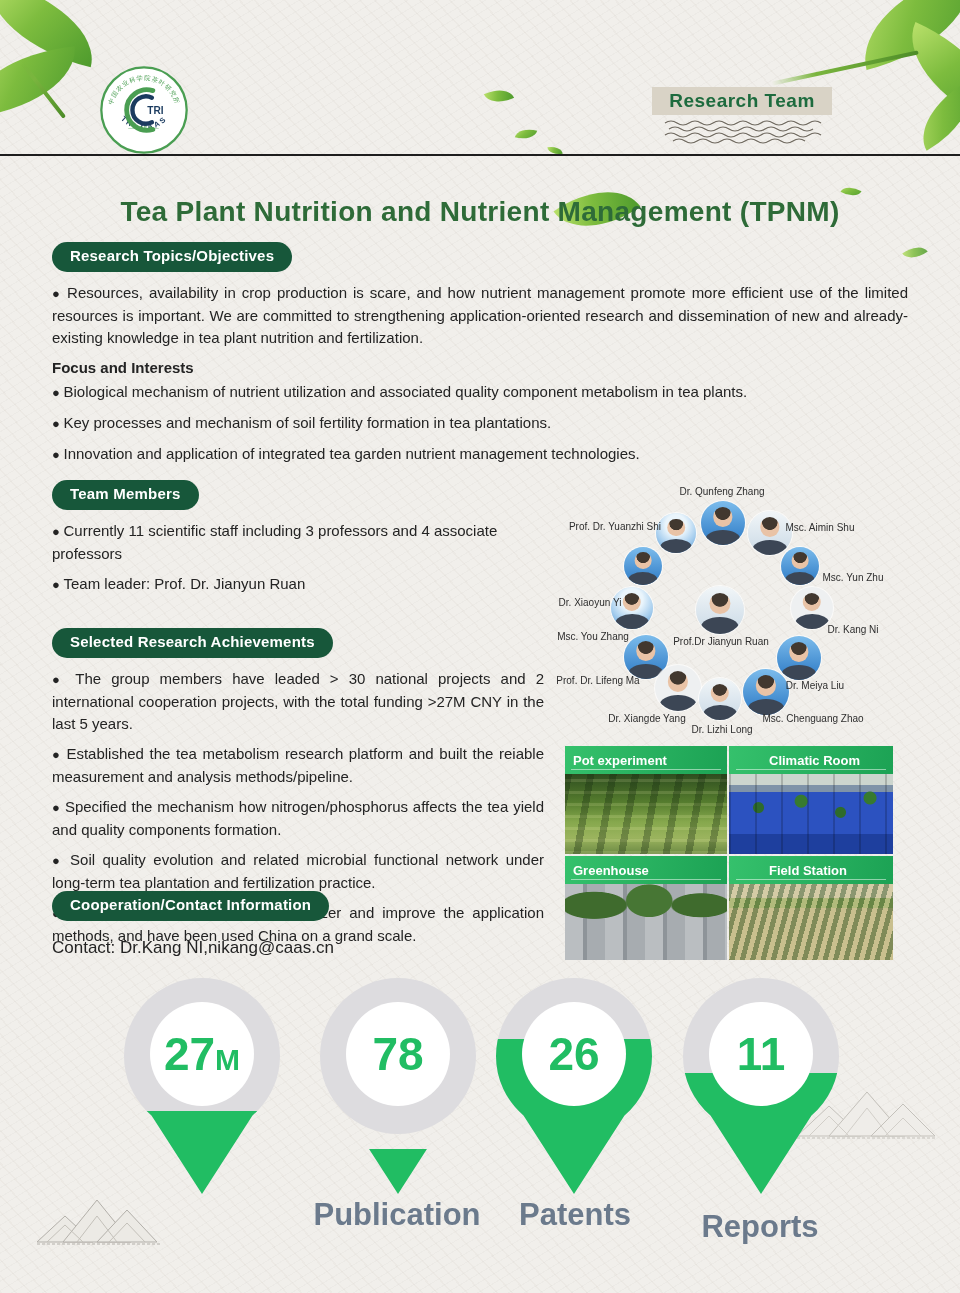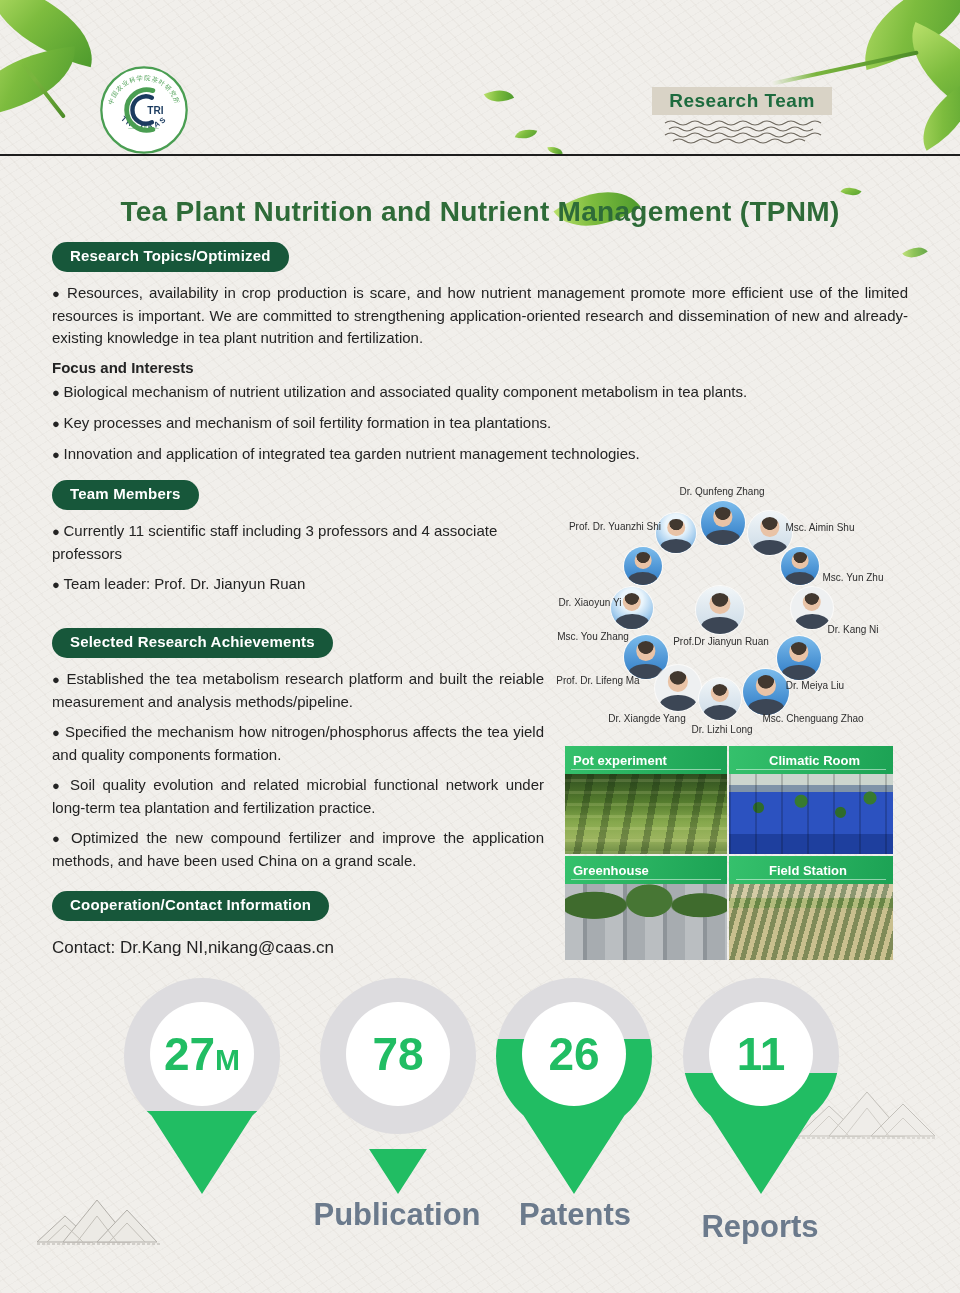--- a/index.html
+++ b/index.html
@@ -134,36 +134,37 @@
       <path d="M6 9 q6 -4 12 0 t12 0 t12 0 t12 0 t12 0 t12 0 t12 0 t12 0 t12 0 t12 0 t12 0 t12 0"></path>
       <path d="M2 15 q6 -4 12 0 t12 0 t12 0 t12 0 t12 0 t12 0 t12 0 t12 0 t12 0 t12 0 t12 0 t12 0 t12 0"></path>
       <path d="M10 21 q6 -4 12 0 t12 0 t12 0 t12 0 t12 0 t12 0 t12 0 t12 0 t12 0 t12 0 t12 0"></path>
     </g>
   </svg>
   <div class="divider"></div>
 
   <div class="title">Tea Plant Nutrition and Nutrient Management (TPNM)</div>
 
   <div class="flow topics">
-    <span class="pill">Research Topics/Optimized</span>
+    <span class="pill">Research Topics/Objectives</span>
     <p class="bullet">Resources, availability in crop production is scare, and how nutrient management promote more efficient use of the limited resources is important. We are committed to strengthening application-oriented research and dissemination of new and already-existing knowledge in tea plant nutrition and fertilization.</p>
     <div class="subhead">Focus and Interests</div>
     <p class="bullet">Biological mechanism of nutrient utilization and associated quality component metabolism in tea plants.</p>
     <p class="bullet">Key processes and mechanism of soil fertility formation in tea plantations.</p>
     <p class="bullet">Innovation and application of integrated tea garden nutrient management technologies.</p>
   </div>
 
   <div class="flow teamsec">
     <span class="pill">Team Members</span>
     <p class="bullet" style="text-align:left">Currently 11 scientific staff including 3 professors and 4 associate professors</p>
     <p class="bullet" style="text-align:left">Team leader: Prof. Dr. Jianyun Ruan</p>
   </div>
 
   <div class="flow achsec">
     <span class="pill">Selected Research Achievements</span>
+    <p class="bullet">The group members have leaded &gt; 30 national projects and 2 international cooperation projects, with the total funding &gt;27M CNY in the last 5 years.</p>
     <p class="bullet">Established the tea metabolism research platform and built the reiable measurement and analysis methods/pipeline.</p>
     <p class="bullet">Specified the mechanism how nitrogen/phosphorus affects the tea yield and quality components formation.</p>
     <p class="bullet">Soil quality evolution and related microbial functional network under long-term tea plantation and fertilization practice.</p>
     <p class="bullet">Optimized the new compound fertilizer and improve the application methods, and have been used China on a grand scale.</p>
   </div>
 
   <div class="flow contactsec">
     <span class="pill">Cooperation/Contact Information</span>
     <div class="contact-line">Contact:  Dr.Kang NI,nikang@caas.cn</div>
   </div>

